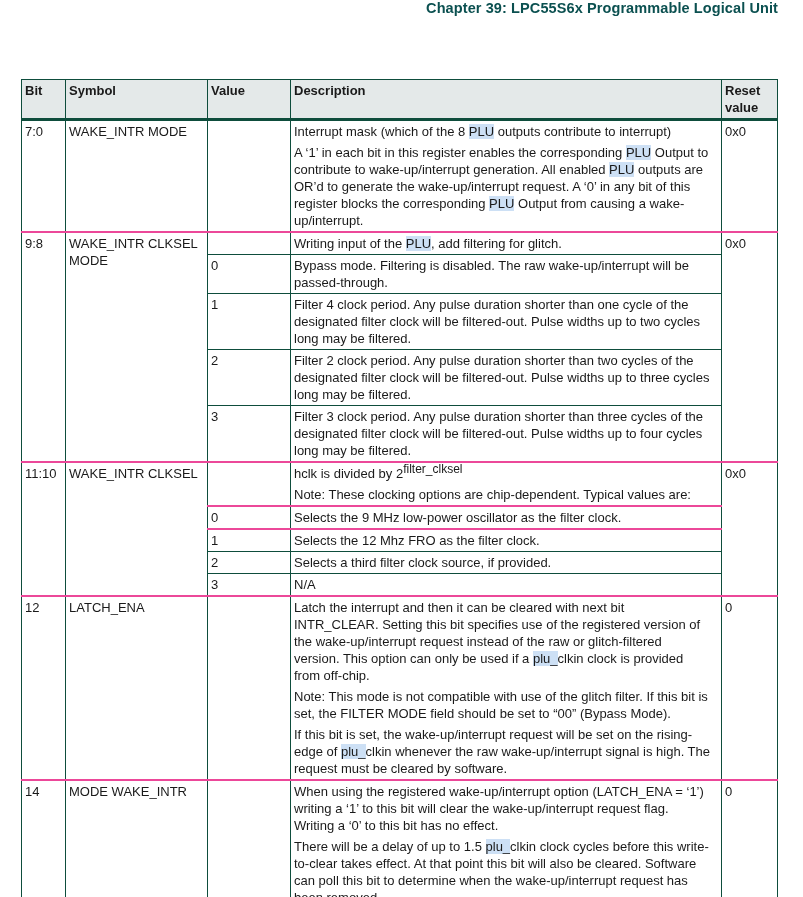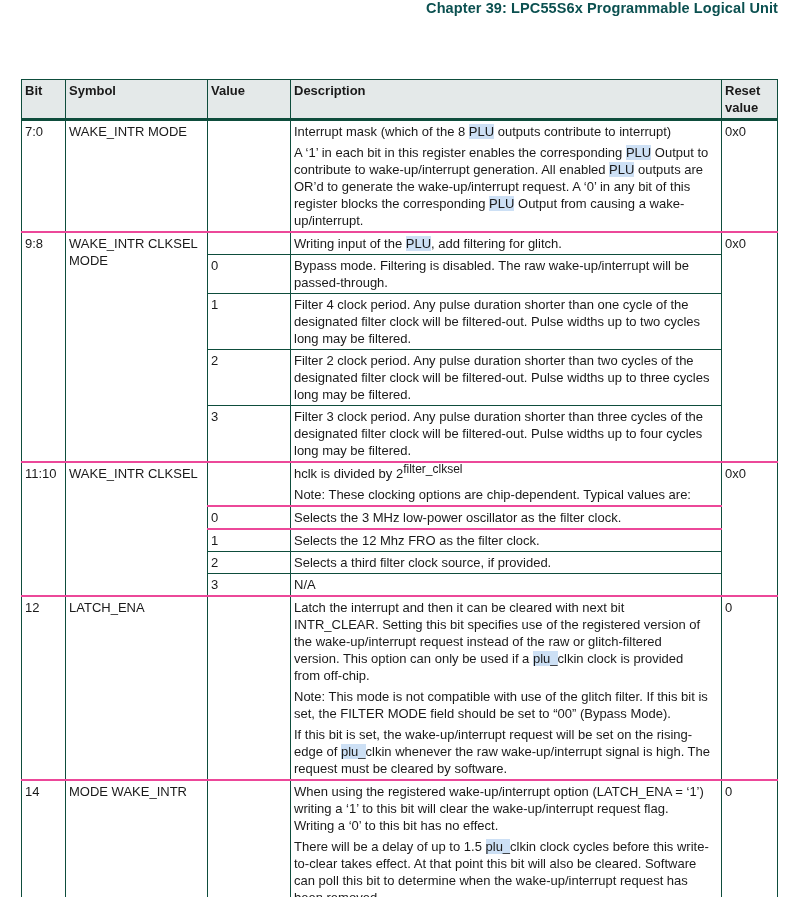--- a/index.html
+++ b/index.html
@@ -89,21 +89,21 @@
       <td rowspan="5">WAKE_INTR CLKSEL</td>
       <td></td>
       <td class="desc">
         <p><span>hclk is divided by 2</span><sup>filter_clksel</sup></p>
         <p>Note: These clocking options are chip-dependent. Typical values are:</p>
       </td>
       <td rowspan="5">0x0</td>
     </tr>
     <tr class="thick-top">
       <td>0</td>
-      <td class="desc">Selects the 3 MHz low-power oscillator as the filter clock.</td>
+      <td class="desc">Selects the 9 MHz low-power oscillator as the filter clock.</td>
     </tr>
     <tr class="thick-top">
       <td>1</td>
       <td class="desc">Selects the 12 Mhz FRO as the filter clock.</td>
     </tr>
     <tr>
       <td>2</td>
       <td class="desc">Selects a third filter clock source, if provided.</td>
     </tr>
     <tr>

